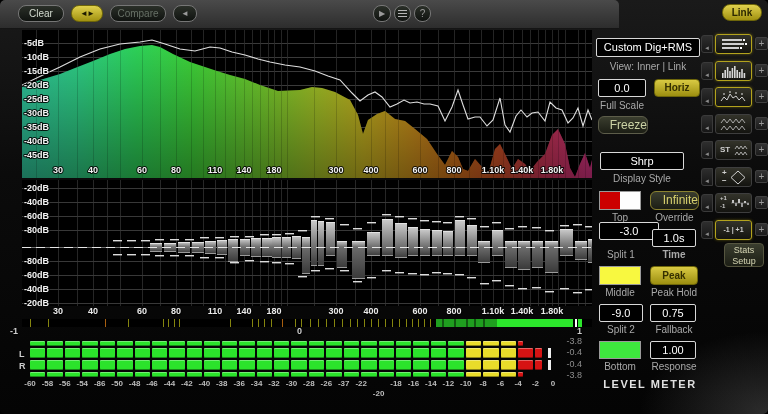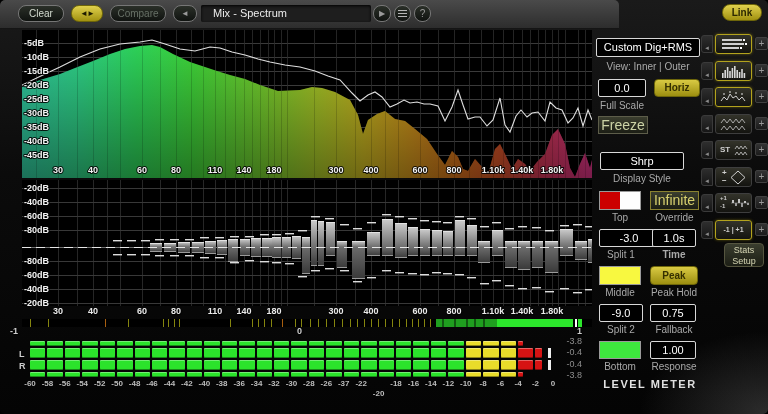--- a/index.html
+++ b/index.html
@@ -44,21 +44,21 @@
   .readout{position:absolute;font:9px "Liberation Sans",sans-serif;color:#8f8f8f;text-align:right;}
   .ch-lab{position:absolute;font:bold 9px "Liberation Sans",sans-serif;color:#cccccc;}
   
   .value-box{position:absolute;background:#000;border:1px solid #d8d8d8;border-radius:2px;color:#fff;
              font-size:11px;text-align:center;line-height:16px;box-sizing:border-box;}
   .p-lab{position:absolute;font-size:10px;color:#a9a9a9;text-align:center;white-space:nowrap;}
   .btn-yellow{position:absolute;background:linear-gradient(#d9ca43,#9c8e10);border:1px solid #6e660a;
               border-radius:4px;color:#353000;font-size:10px;font-weight:bold;text-align:center;
               line-height:16px;box-sizing:border-box;}
   .btn-dark{position:absolute;background:linear-gradient(#3a3d2e,#1c1e15);border:1px solid #5d5d4a;
-            border-radius:0;color:#ccd3a6;font-size:14px;text-align:center;line-height:16px;box-sizing:border-box;}
+            border-radius:6px;color:#ccd3a6;font-size:12px;text-align:right;line-height:16px;box-sizing:border-box;}
   .swatch{position:absolute;border:1px solid #9a9a9a;box-sizing:border-box;}
   .panel-title{position:absolute;font-size:11px;color:#e2e2e2;letter-spacing:1.5px;font-weight:bold;}
   
   .mode-row{position:absolute;left:701px;width:67px;height:20px;}
   .tab-btn{position:absolute;left:0;top:1px;width:12px;height:18px;background:linear-gradient(#2e2e2e,#161616);
            border:1px solid #3a3a3a;border-radius:3px 0 0 3px;box-sizing:border-box;text-align:center;}
   .tab-arrow{font-size:6px;color:#8d8d8d;line-height:16px;}
   .side-btn{position:absolute;left:14px;top:0;width:37px;height:20px;border-radius:3px;box-sizing:border-box;
             background:linear-gradient(#33332a,#141410);border:1px solid #3e3e3e;}
   .side-btn.active{border:1px solid #b3a31d;box-shadow:0 0 3px rgba(180,160,20,.5);}
@@ -79,21 +79,20 @@
 
   <div class="toolbar">
     <div class="tb-btn tb-dark" style="left:18px;width:46px;">Clear</div>
     <div class="tb-btn tb-yellow" style="left:71px;width:32px;">
       <span class="arrowpair">◄►</span>
     </div>
     <div class="tb-btn tb-dark tb-disabled" style="left:110px;width:56px;color:#677066;">Compare</div>
     <div class="tb-btn tb-dark" style="left:173px;width:24px;">
       <span class="tb-glyph">◄</span>
     </div>
-    <div class="preset">Mix - Spectrum</div>
     <div class="tb-btn tb-dark" style="left:373px;width:18px;">
       <span class="tb-glyph">▶</span>
     </div>
     <div class="tb-btn tb-dark" style="left:394px;width:17px;">
       <span class="list-icon"></span>
     </div>
     <div class="tb-btn tb-dark" style="left:414px;width:17px;color:#9a9a9a;">?</div>
     <div class="tb-btn tb-yellow" style="left:722px;width:40px;top:4px;">Link</div>
   </div>
 
@@ -730,21 +729,21 @@
         <div class="seg" style="left: 465.75px; top: 372px; width: 15.4px; height: 5px; background: rgb(233, 220, 42);"></div>
         <div class="seg" style="left: 483.18px; top: 372px; width: 15.4px; height: 5px; background: rgb(233, 220, 42);"></div>
         <div class="seg" style="left: 500.61px; top: 372px; width: 15.4px; height: 5px; background: rgb(233, 220, 42);"></div>
         <div class="seg" style="left: 518.04px; top: 372px; width: 4.62px; height: 5px; background: rgb(214, 19, 19);"></div>
       </div>
     <div id="meter-scale">
         <div class="scale-lab" style="left: 30px; top: 379px;">-60</div>
         <div class="scale-lab" style="left: 47.43px; top: 379px;">-58</div>
         <div class="scale-lab" style="left: 64.86px; top: 379px;">-56</div>
         <div class="scale-lab" style="left: 82.29px; top: 379px;">-54</div>
-        <div class="scale-lab" style="left: 99.72px; top: 379px;">-52</div>
+        <div class="scale-lab" style="left: 99.72px; top: 379px;">-86</div>
         <div class="scale-lab" style="left: 117.15px; top: 379px;">-50</div>
         <div class="scale-lab" style="left: 134.58px; top: 379px;">-48</div>
         <div class="scale-lab" style="left: 152.01px; top: 379px;">-46</div>
         <div class="scale-lab" style="left: 169.44px; top: 379px;">-44</div>
         <div class="scale-lab" style="left: 186.87px; top: 379px;">-42</div>
         <div class="scale-lab" style="left: 204.3px; top: 379px;">-40</div>
         <div class="scale-lab" style="left: 221.73px; top: 379px;">-38</div>
         <div class="scale-lab" style="left: 239.16px; top: 379px;">-36</div>
         <div class="scale-lab" style="left: 256.59px; top: 379px;">-34</div>
         <div class="scale-lab" style="left: 274.02px; top: 379px;">-32</div>
@@ -768,40 +767,40 @@
     <div id="meter-readouts">
         <div class="readout" style="left: 552px; top: 336px; width: 30px;">-3.8</div>
         <div class="readout" style="left: 552px; top: 347px; width: 30px;">-0.4</div>
         <div class="readout" style="left: 552px; top: 359px; width: 30px;">-0.4</div>
         <div class="readout" style="left: 552px; top: 370px; width: 30px;">-3.8</div>
       </div>
   </div>
 
   <div>
     <div class="value-box" style="left:596px;top:38px;width:104px;height:19px;line-height:17px;">Custom Dig+RMS</div>
-    <div class="p-lab" style="left:592px;top:61px;width:112px;">View: Inner | Outer</div>
+    <div class="p-lab" style="left:592px;top:61px;width:112px;">View: Inner | Link</div>
 
     <div class="value-box" style="left:598px;top:79px;width:48px;height:18px;">0.0</div>
     <div class="btn-yellow" style="left:654px;top:79px;width:46px;height:18px;">Horiz</div>
     <div class="p-lab" style="left:592px;top:100px;width:60px;">Full Scale</div>
 
     <div class="btn-dark" style="left:598px;top:116px;width:50px;height:18px;">Freeze</div>
 
     <div class="value-box" style="left:600px;top:152px;width:84px;height:18px;">Shrp</div>
     <div class="p-lab" style="left:592px;top:173px;width:100px;">Display Style</div>
 
     <div class="swatch" style="left:599px;top:191px;width:42px;height:19px;">
       <div style="position: absolute; left: 0px; top: 0px; width: 50%; height: 100%; background: rgb(204, 0, 0);" id="sw-top-l"></div>
       <div style="position: absolute; right: 0px; top: 0px; width: 50%; height: 100%; background: rgb(255, 255, 255);" id="sw-top-r"></div>
     </div>
     <div class="btn-dark" style="left:650px;top:191px;width:49px;height:19px;line-height:17px;color:#d6cf6e;border-color:#8a8230;">Infinite</div>
     <div class="p-lab" style="left:598px;top:212px;width:44px;">Top</div>
     <div class="p-lab" style="left:648px;top:212px;width:53px;">Override</div>
 
-    <div class="value-box" style="left:599px;top:229px;width:60px;height:18px;">-3.0</div>
+    <div class="value-box" style="left:599px;top:222px;width:60px;height:18px;">-3.0</div>
     <div class="value-box" style="left:652px;top:229px;width:44px;height:18px;">1.0s</div>
     <div class="p-lab" style="left:598px;top:249px;width:46px;">Split 1</div>
     <div class="p-lab" style="left:652px;top:249px;width:44px;font-weight:bold;">Time</div>
 
     <div class="swatch" style="left: 599px; top: 266px; width: 42px; height: 19px; background: rgb(248, 248, 64);" id="sw-middle"></div>
     <div class="btn-yellow" style="left:650px;top:266px;width:48px;height:19px;line-height:17px;">Peak</div>
     <div class="p-lab" style="left:598px;top:287px;width:44px;">Middle</div>
     <div class="p-lab" style="left:645px;top:287px;width:58px;">Peak Hold</div>
 
     <div class="value-box" style="left:599px;top:304px;width:44px;height:18px;">-9.0</div>

